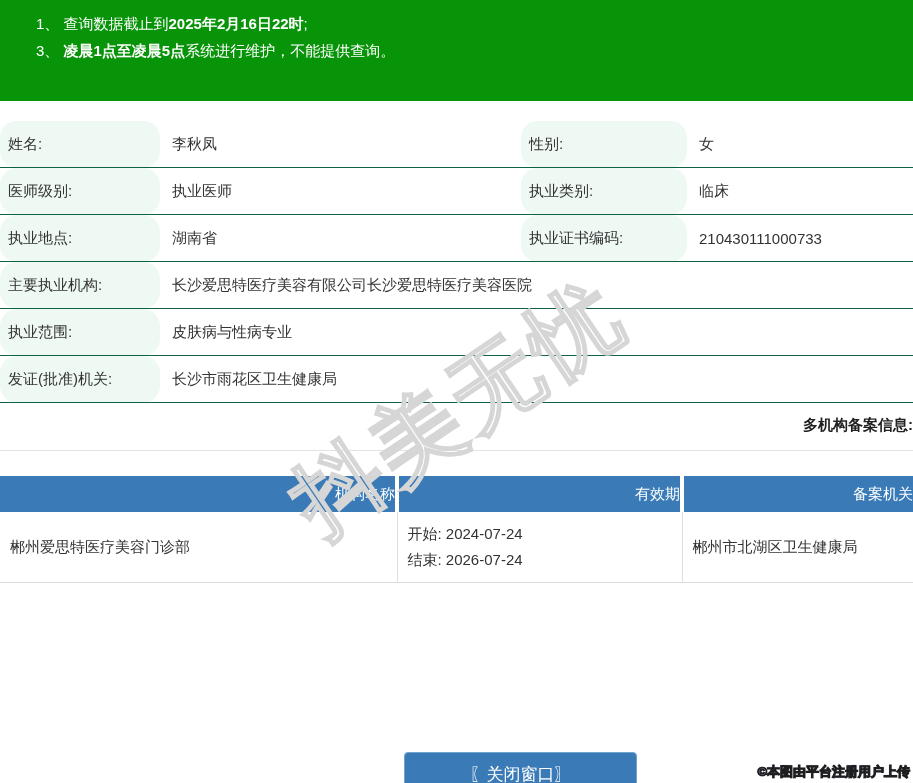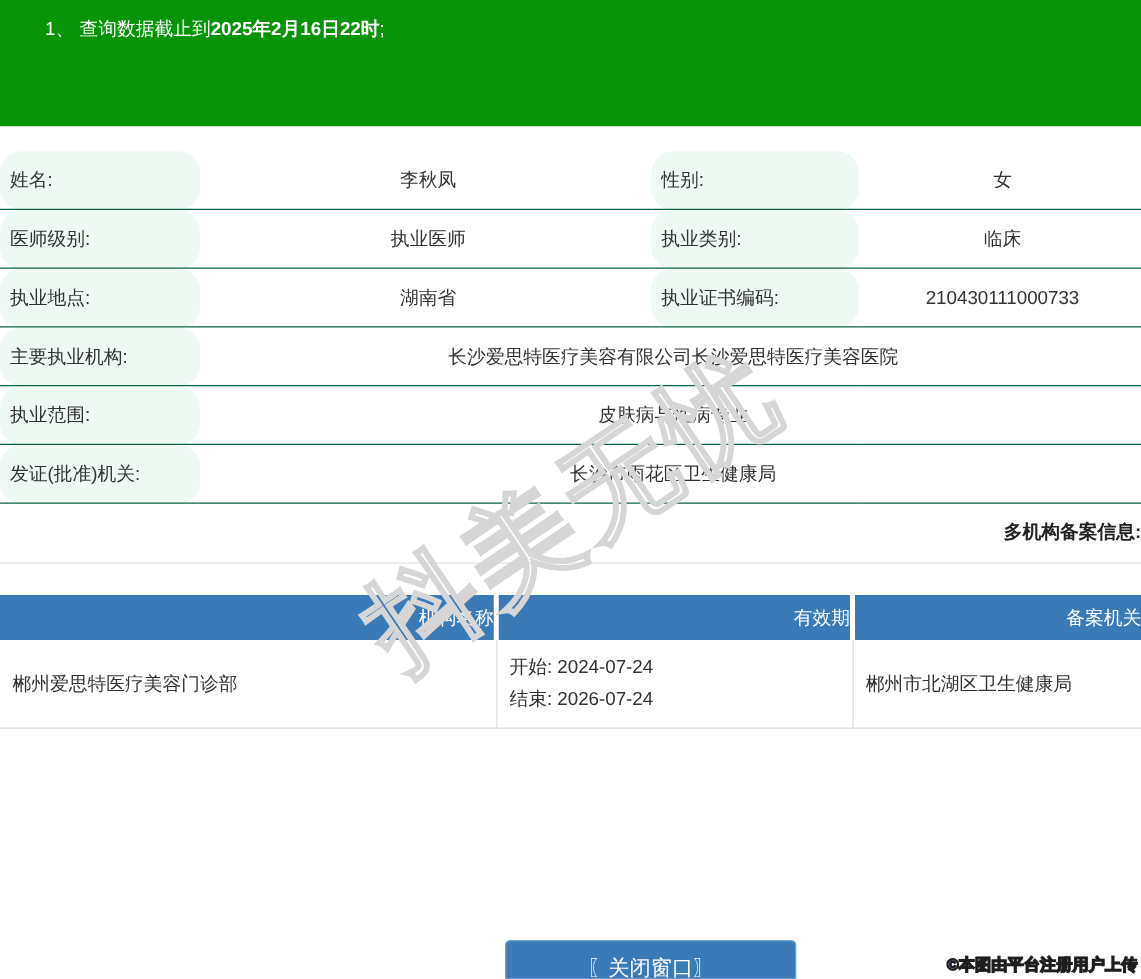--- a/index.html
+++ b/index.html
@@ -16,21 +16,21 @@
   .notice-line { color:#ffffff; font-size:15px; line-height:27px; white-space:nowrap; }
   .notice-line b { font-weight:bold; }
 
   
   table.info {
     width:913px; margin-top:20px; border-collapse:collapse; table-layout:fixed;
     font-size:15px; color:#333;
   }
   table.info td { height:46px; border-bottom:1px solid #0e6343; padding:0 8px 0 8px; vertical-align:middle; }
   table.info td.lbl { background:#eef9f3;border-radius:17px; }
-  table.info td.val { padding-left:12px;text-align:center; }
+  table.info td.val { padding-left:12px; }
 
   
   .section-title { text-align:right; font-weight:bold; font-size:15px; margin:13px 0 0 0; color:#222; }
   .section-divider { border-bottom:1px solid #e3e3e3; margin-top:15px; }
 
   
   table.record {
     width:913px; margin-top:25px; border-collapse:collapse; table-layout:fixed;
     font-size:15px; color:#333;
   }
@@ -74,20 +74,21 @@
     white-space:nowrap;
   }
 </style>
 </head>
 <body>
 
 <div class="page">
 
   <div class="notice">
     <div class="notice-line"><span>1、 </span><span>查询数据截止到</span><b>2025年2月16日22时</b><span>;</span></div>
+    <div class="notice-line"><span>3、 </span><span></span><b>凌晨1点至凌晨5点</b><span>系统进行维护，不能提供查询。</span></div>
   </div>
 
   <table class="info">
     <colgroup>
         <col style="width:160px">
         <col style="width:361px">
         <col style="width:166px">
         <col style="width:226px">
       </colgroup>
     <tbody>

